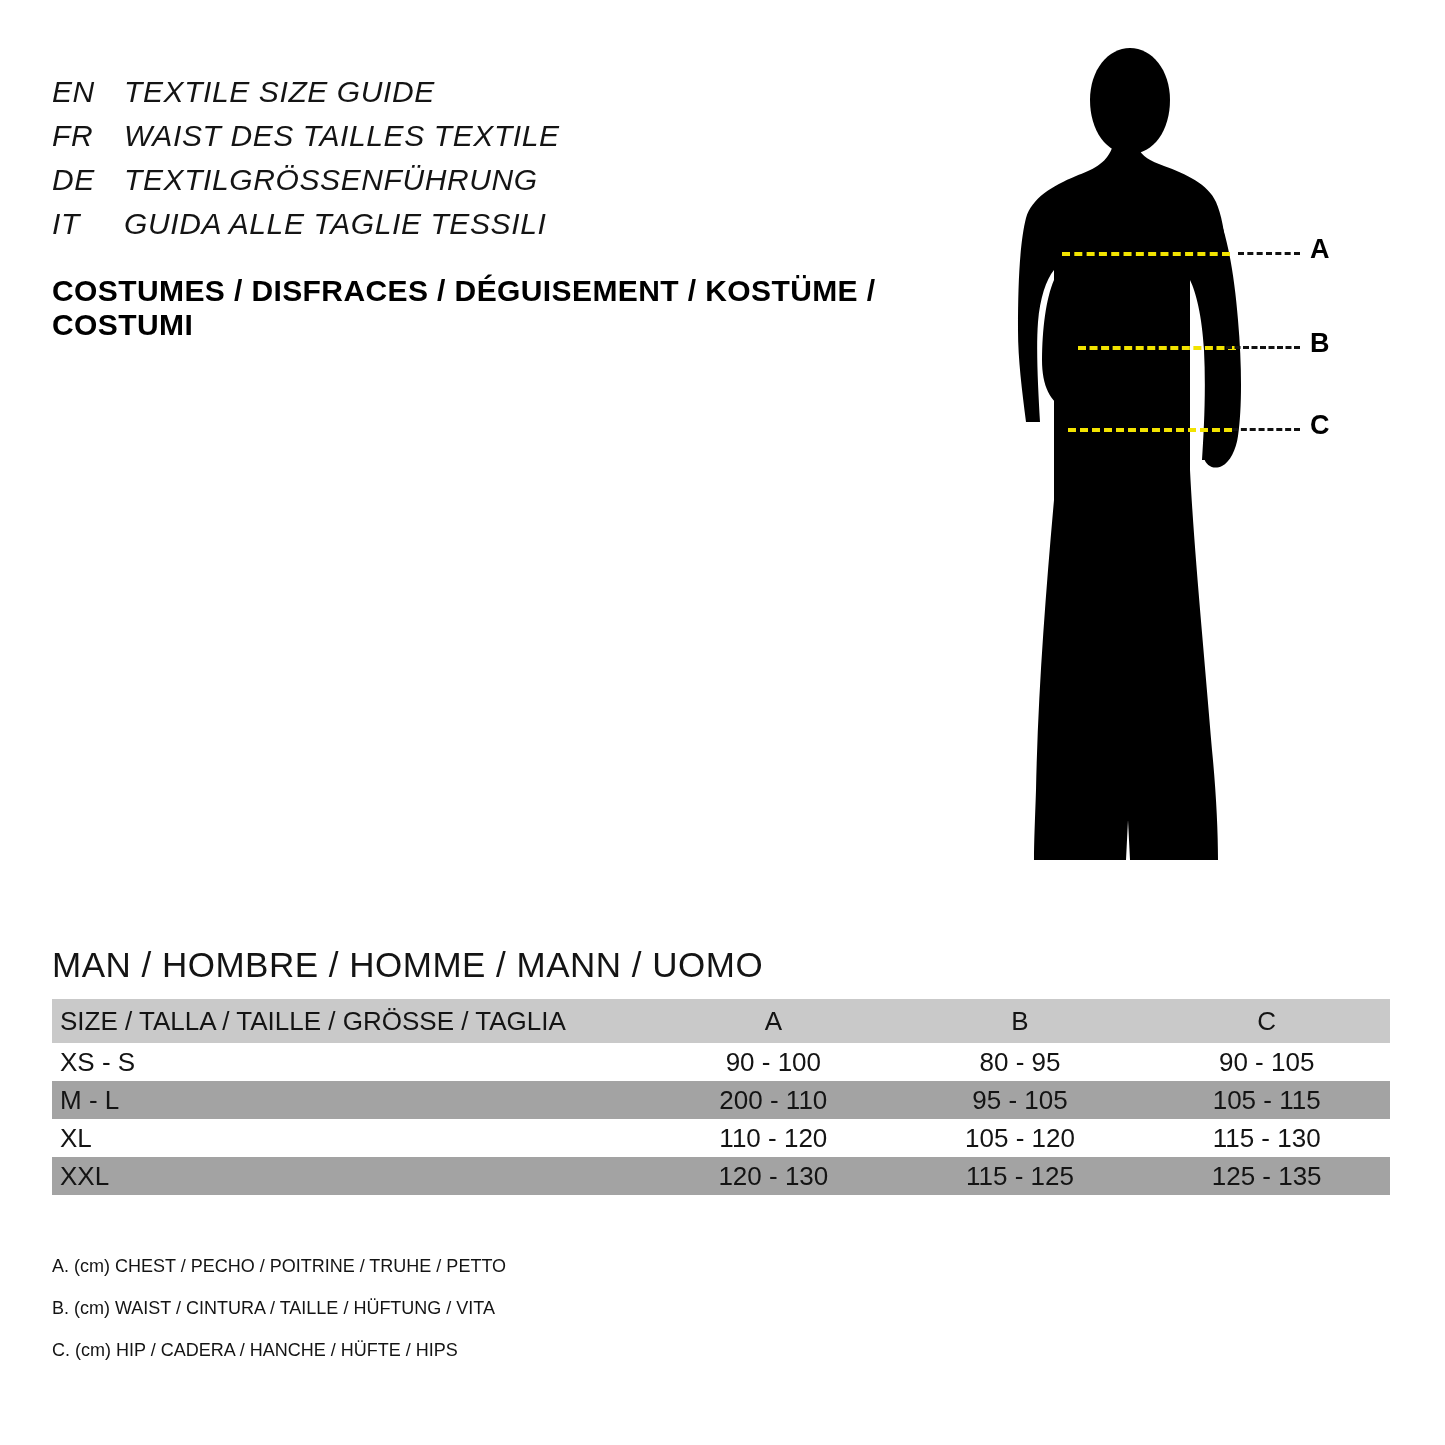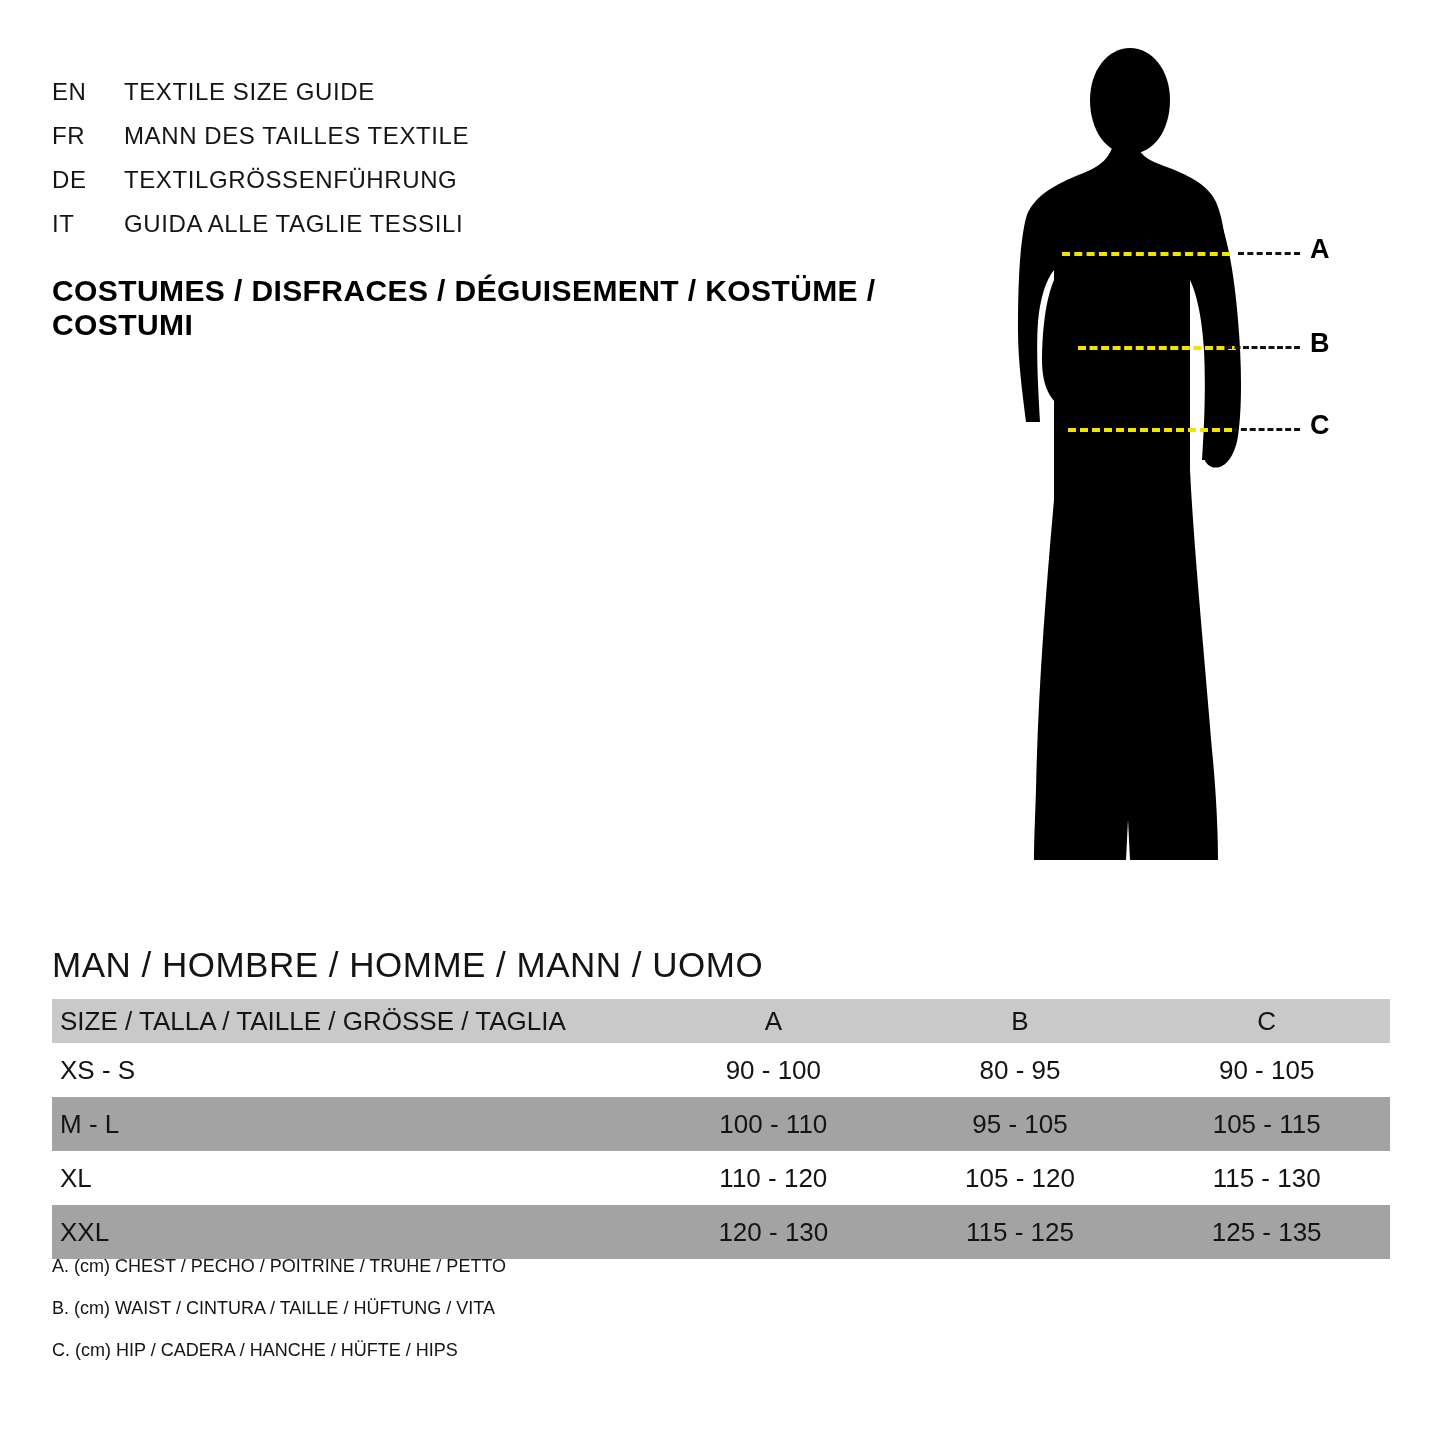--- a/index.html
+++ b/index.html
@@ -19,24 +19,25 @@
   
   .lang-block {
     position: absolute;
     left: 52px;
     top: 70px;
     width: 950px;
   }
   .lang-row {
     display: flex;
     align-items: baseline;
-    font-size: 24px;
+    font-size: 30px;
     letter-spacing: 0.6px;
     line-height: 44px;
     color: #141414;
+    font-style: italic;
   }
   .lang-code {
     width: 72px;
     flex: 0 0 72px;
   }
   .lang-text {
     flex: 1 1 auto;
   }
   .costumes-line {
     margin-top: 28px;
@@ -91,21 +92,21 @@
   }
   table.size-table {
     border-collapse: collapse;
     width: 1338px;
     font-size: 26px;
     color: #141414;
   }
   table.size-table th,
   table.size-table td {
     padding: 0;
-    height: 54px;
+    height: 38px;
     font-weight: normal;
     text-align: center;
     vertical-align: middle;
   }
   table.size-table thead th {
     background: #c9c9c9;
     height: 44px;
   }
   table.size-table th.col-size,
   table.size-table td.col-size {
@@ -139,21 +140,21 @@
 <div class="lang-block">
 
   <div class="lang-row">
     <span class="lang-code">EN</span>
     <span class="lang-text">TEXTILE SIZE GUIDE</span>
   </div>
 
 
   <div class="lang-row">
     <span class="lang-code">FR</span>
-    <span class="lang-text">MANN DES TAILLES TEXTILE</span>
+    <span class="lang-text">WAIST DES TAILLES TEXTILE</span>
   </div>
 
   <div class="lang-row">
     <span class="lang-code">DE</span>
     <span class="lang-text">TEXTILGRÖSSENFÜHRUNG</span>
   </div>
 
   <div class="lang-row">
     <span class="lang-code">IT</span>
     <span class="lang-text">GUIDA ALLE TAGLIE TESSILI</span>
@@ -246,21 +247,21 @@
     </thead>
     <tbody>
       <tr>
         <td class="col-size">XS - S</td>
         <td>90 - 100</td>
         <td>80 - 95</td>
         <td>90 - 105</td>
       </tr>
       <tr class="alt">
         <td class="col-size">M - L</td>
-        <td>100 - 110</td>
+        <td>200 - 110</td>
         <td>95 - 105</td>
         <td>105 - 115</td>
       </tr>
       <tr>
         <td class="col-size">XL</td>
         <td>110 - 120</td>
         <td>105 - 120</td>
         <td>115 - 130</td>
       </tr>
       <tr class="alt">

